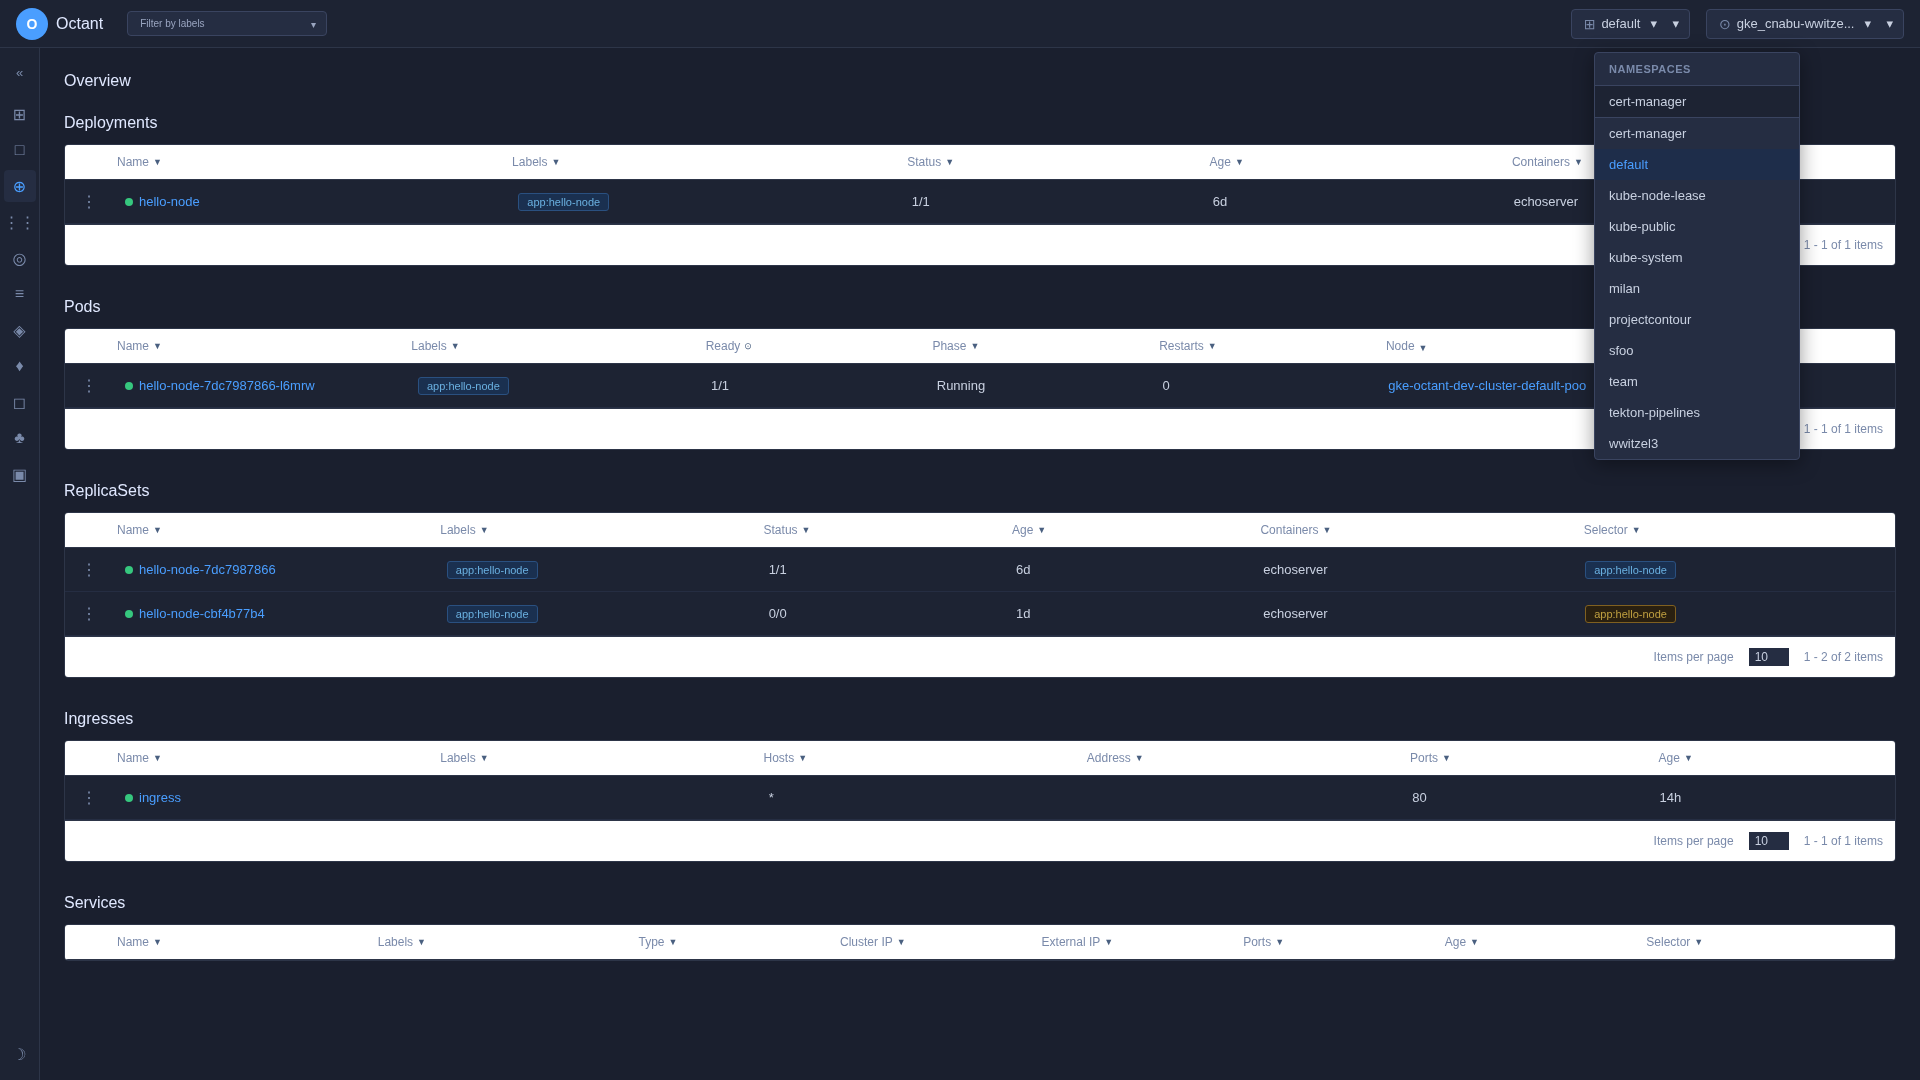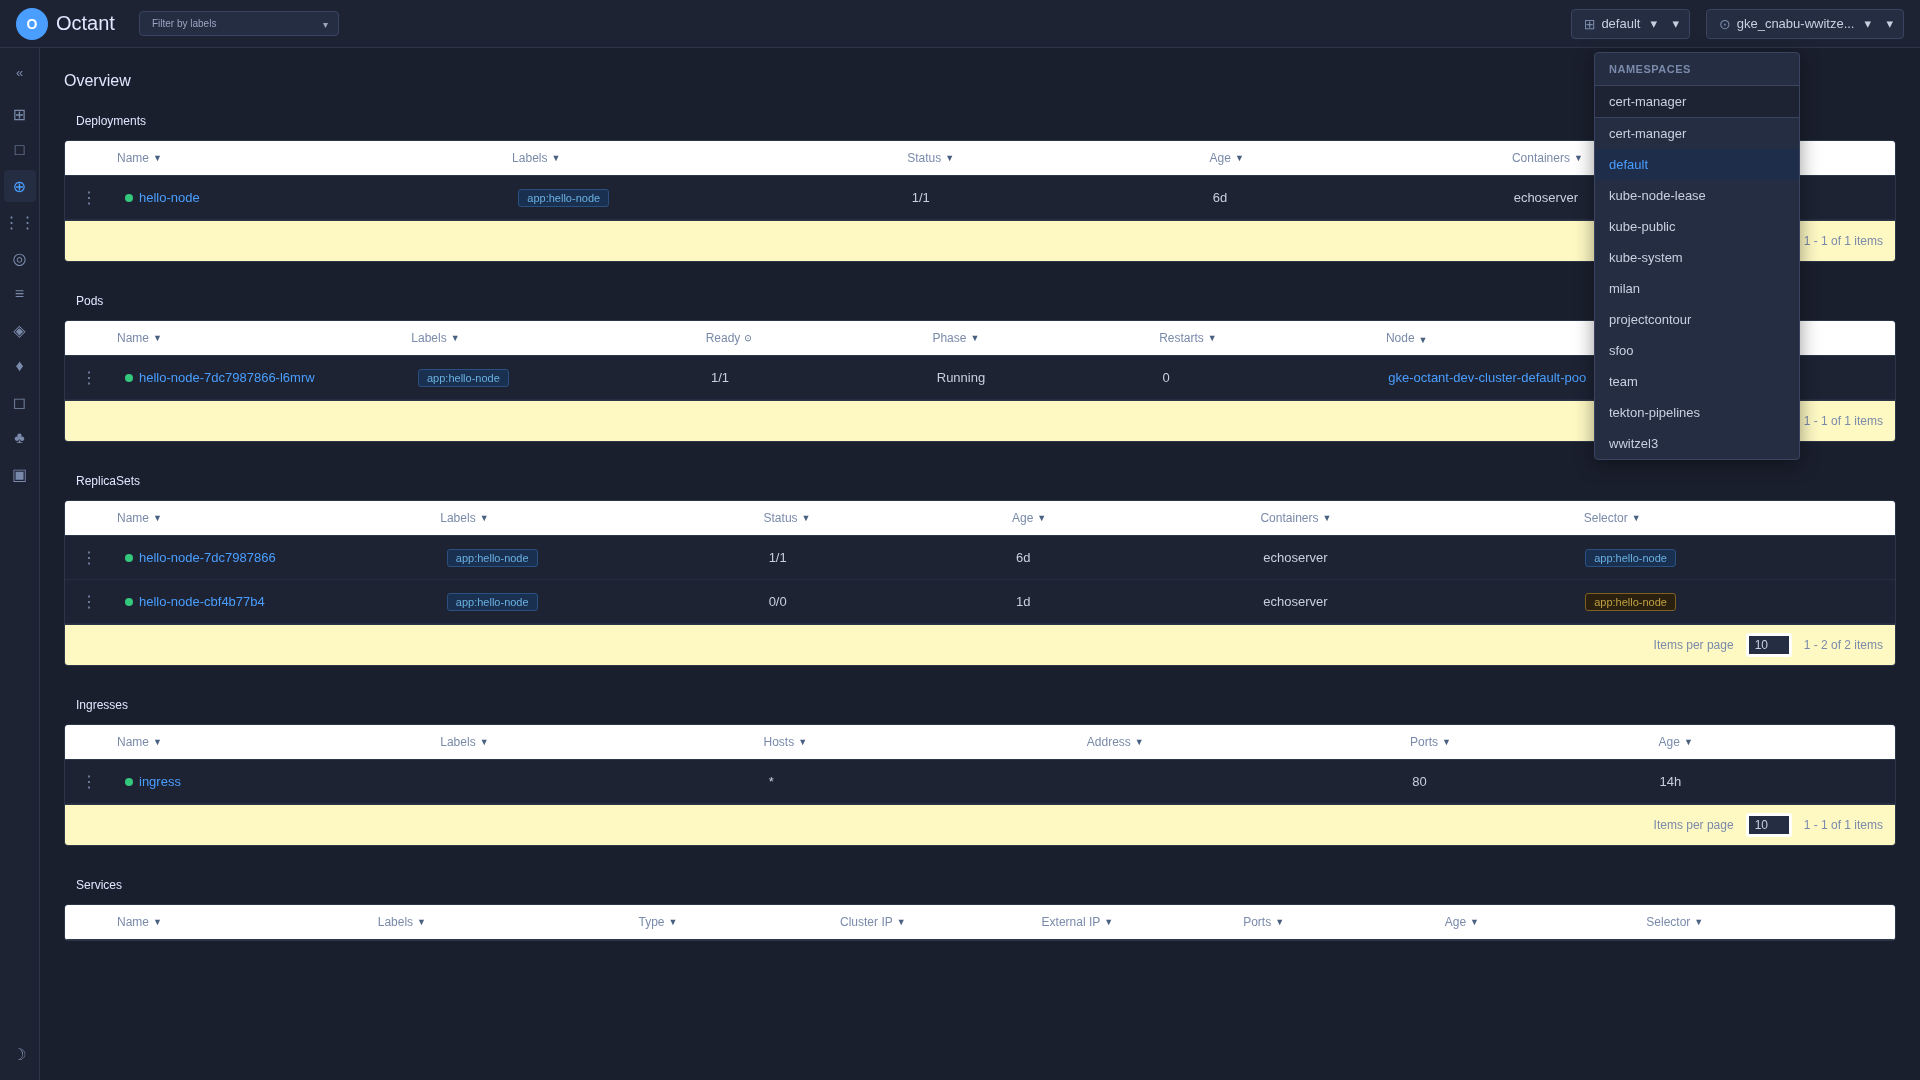--- a/index.html
+++ b/index.html
@@ -23,21 +23,21 @@
       gap: 8px;
       margin-right: 24px;
     }
     .logo-circle {
       width: 32px; height: 32px;
       background: #4a9eff;
       border-radius: 50%;
       display: flex; align-items: center; justify-content: center;
       font-weight: bold; color: white; font-size: 14px;
     }
-    .topnav-title { color: #e0e8ff; font-size: 20px; font-weight: 500; }
+    .topnav-title { color: #e0e8ff; font-size: 16px; font-weight: 500; }
     .filter-dropdown {
       background: #252d42;
       border: 1px solid #3a4460;
       border-radius: 4px;
       padding: 6px 32px 6px 12px;
       color: #9aa5c0;
       font-size: 10px;
       position: relative;
       min-width: 200px;
       cursor: pointer;
@@ -91,21 +91,21 @@
       margin-top: 48px;
       margin-left: 40px;
       padding: 24px 24px;
       height: calc(1080px - 48px);
       overflow-y: auto;
     }
     .page-title { font-size: 16px; color: #e0e8ff; font-weight: 400; margin-bottom: 24px; }
 
     
     .section { margin-bottom: 32px; }
-    .section-title { font-size: 12px; color: #e0e8ff; font-weight: 400; margin-bottom: 12px; margin-left: 12px; }
+    .section-title { font-size: 16px; color: #e0e8ff; font-weight: 400; margin-bottom: 12px; }
 
     
     .data-table {
       width: 100%;
       border: 1px solid #2d3548;
       border-radius: 4px;
       background: #1d2333;
       overflow: hidden;
     }
     .table-header {
@@ -189,21 +189,21 @@
 
     
     .pagination {
       display: flex;
       align-items: center;
       justify-content: flex-end;
       padding: 8px 12px;
       font-size: 12px;
       color: #7a8aaa;
       gap: 12px;
-      background: #fef9c3;
+      background: #ffffff;
       border-top: 1px solid #2d3548;
     }
     .pagination select {
       background: #252d42;
       border: 3px solid #ffffff;
       color: #c8d0e0;
       padding: 2px 20px 2px 6px;
       border-radius: 3px;
       font-size: 12px;
       cursor: pointer;

